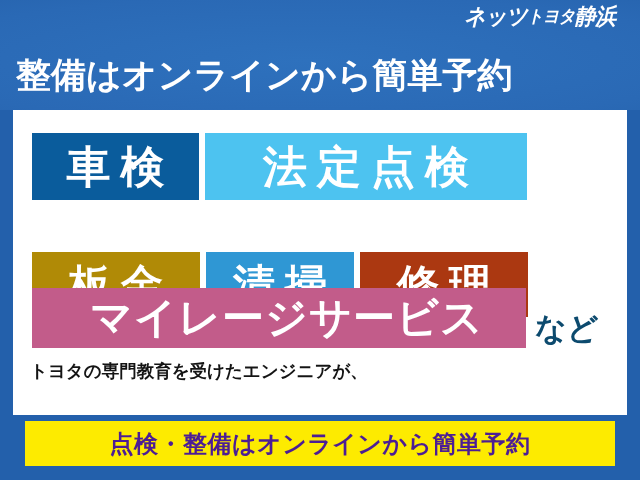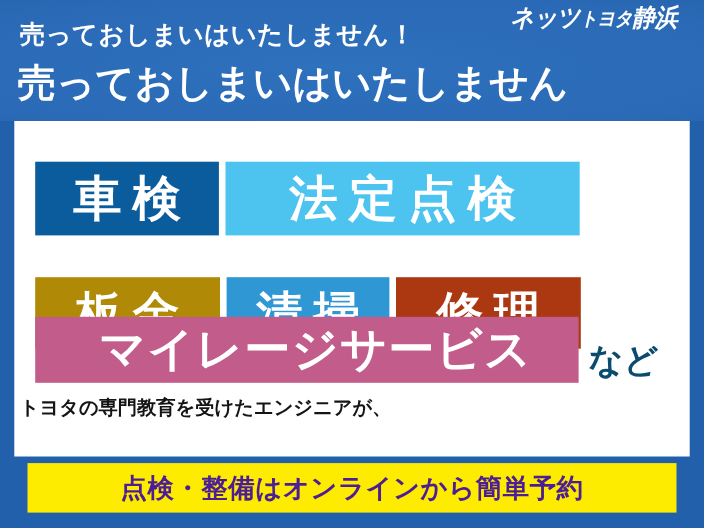--- a/index.html
+++ b/index.html
@@ -102,21 +102,21 @@
     top: 0;
     width: 614px;
   }
 
   .badge-row {
     position: absolute;
     left: 0;
     display: flex;
     align-items: center;
   }
-  .badge-row.r1 { top: 37px; left: 19px; }
+  .badge-row.r1 { top: 23px; left: 19px; }
   .badge-row.r2 { top: 100px; left: 19px; margin-top: 42px; }
   .badge-row.r3 { top: 178px; left: 19px; }
 
   .badge {
     display: flex;
     align-items: center;
     justify-content: center;
     color: #ffffff;
     font-weight: 700;
     box-sizing: border-box;
@@ -139,21 +139,21 @@
     font-size: 31px;
     font-weight: 700;
     line-height: 1;
     align-self: flex-end;
     padding-bottom: 4px;
   }
 
   
   .desc {
     position: absolute;
-    left: 5px;
+    left: 17px;
     top: 248px;
     color: #141414;
     font-size: 17.5px;
     font-weight: 700;
     line-height: 1.55;
     white-space: nowrap;
   }
   .desc div { white-space: nowrap; }
 
   
@@ -176,22 +176,21 @@
     letter-spacing: 0.5px;
     white-space: nowrap;
   }
 </style>
 </head>
 <body>
 
 <div class="poster">
 
   <div class="header">
-    <div class="header-line1">売っておしまいはいたしません！</div>
-    <div class="header-line2">売っておしまいはいたしません</div>
+    <div class="header-line2">整備はオンラインから簡単予約</div>
 
     <div class="logo">
       <div class="logo-jp">
         <span>ネッツ</span><span class="small">トヨタ</span><span>静浜</span>
       </div>
     </div>
   </div>
 
   <div class="panel">
 

